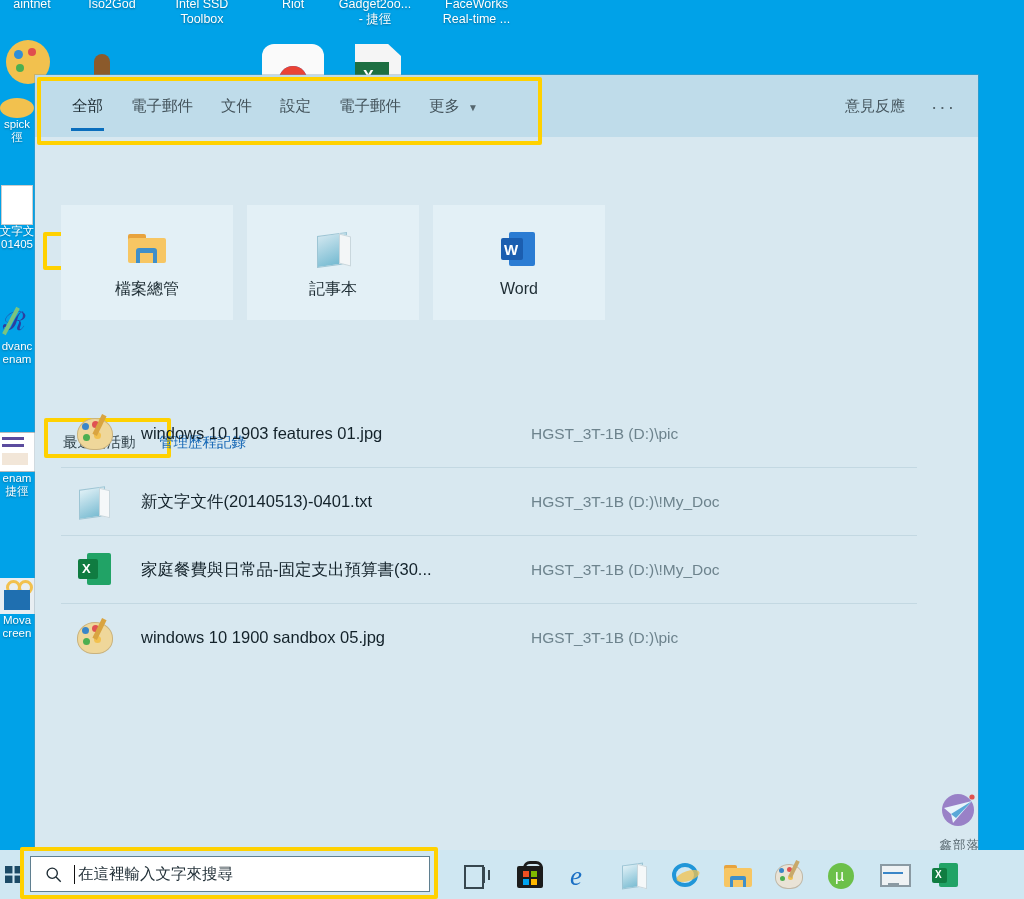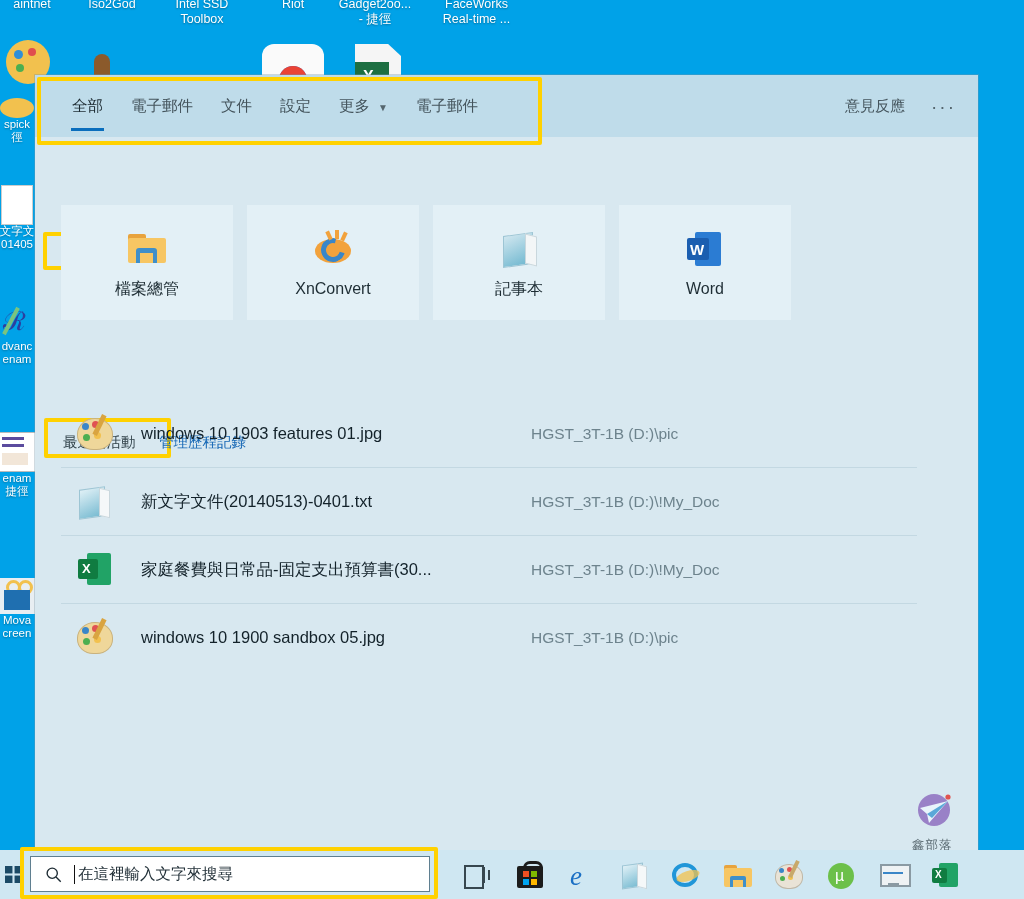--- a/index.html
+++ b/index.html
@@ -134,21 +134,21 @@
   }
   .row:last-child { border-bottom: none; }
   .row .ico { width: 40px; height: 40px; margin: 0 26px 0 14px; position: relative; flex: none; }
   .row .fname { font-size: 16.5px; color: #13222a; width: 390px; }
   .row .fpath { font-size: 15.5px; color: #6d838d; }
 
   
   #watermark {
     position: absolute;
     left: 912px; top: 792px;
-    width: 68px; text-align: left;
+    width: 68px; text-align: right;
   }
   #watermark .wm-text {
     font-size: 12.5px; color: #5a6a72; letter-spacing: 1px; margin-top: 1px;
   }
 
   
   #taskbar {
     position: absolute;
     left: 0; bottom: 0;
     width: 1024px; height: 49px;
@@ -263,25 +263,25 @@
         <div class="tab">
           <span>電子郵件</span>
         </div>
         <div class="tab">
           <span>文件</span>
         </div>
         <div class="tab">
           <span>設定</span>
         </div>
         <div class="tab">
+          <span>電子郵件</span>
+        </div>
+        <div class="tab">
           <span>更多</span>
           <span class="caret">▼</span>
-        </div>
-        <div class="tab">
-          <span>電子郵件</span>
         </div>
       </div>
       <div class="header-right">
         <div class="feedback">意見反應</div>
         <div class="ellipsis">···</div>
       </div>
     </div>
 
     <div class="hl" style="left:2px; top:2px; width:505px; height:68px;"></div>
 
@@ -293,30 +293,20 @@
       <div class="tile">
         <div class="glyph">
           <div style="position:absolute;left:3px;top:8px;width:18px;height:6px;background:#e8a33d;border-radius:2px 2px 0 0;"></div>
           <div style="position:absolute;left:3px;top:12px;width:38px;height:25px;background:#f7c663;border-radius:2px;"></div>
           <div style="position:absolute;left:11px;top:22px;width:21px;height:15px;background:#3f8fc9;border-radius:3px 3px 0 0;"></div>
           <div style="position:absolute;left:15px;top:27px;width:13px;height:10px;background:#f7c663;"></div>
         </div>
         <div class="name">檔案總管</div>
       </div>
 
-      <div class="tile">
-        <div class="glyph">
-          <div style="position:absolute;left:4px;top:12px;width:36px;height:24px;border-radius:50%;background:#f2a23c;"></div>
-          <div style="position:absolute;left:10px;top:11px;width:24px;height:24px;border-radius:50%;border:5px solid #3a86c8;box-sizing:border-box;border-right-color:transparent;transform:rotate(-30deg);"></div>
-          <div style="position:absolute;left:16px;top:4px;width:4px;height:9px;background:#f2a23c;transform:rotate(-25deg);"></div>
-          <div style="position:absolute;left:24px;top:3px;width:4px;height:9px;background:#f2a23c;"></div>
-          <div style="position:absolute;left:31px;top:5px;width:4px;height:9px;background:#f2a23c;transform:rotate(25deg);"></div>
-        </div>
-        <div class="name">XnConvert</div>
-      </div>
 
 
       <div class="tile">
         <div class="glyph">
           <div style="position:absolute;left:6px;top:8px;width:28px;height:30px;background:linear-gradient(160deg,#cfe6ef,#6fb7cf);transform:skewY(-8deg);border:1px solid #9dc5d4;"></div>
           <div style="position:absolute;left:28px;top:9px;width:10px;height:28px;background:#f3f6f7;transform:skewY(14deg);border:1px solid #c9d7dd;"></div>
         </div>
         <div class="name">記事本</div>
       </div>
 

